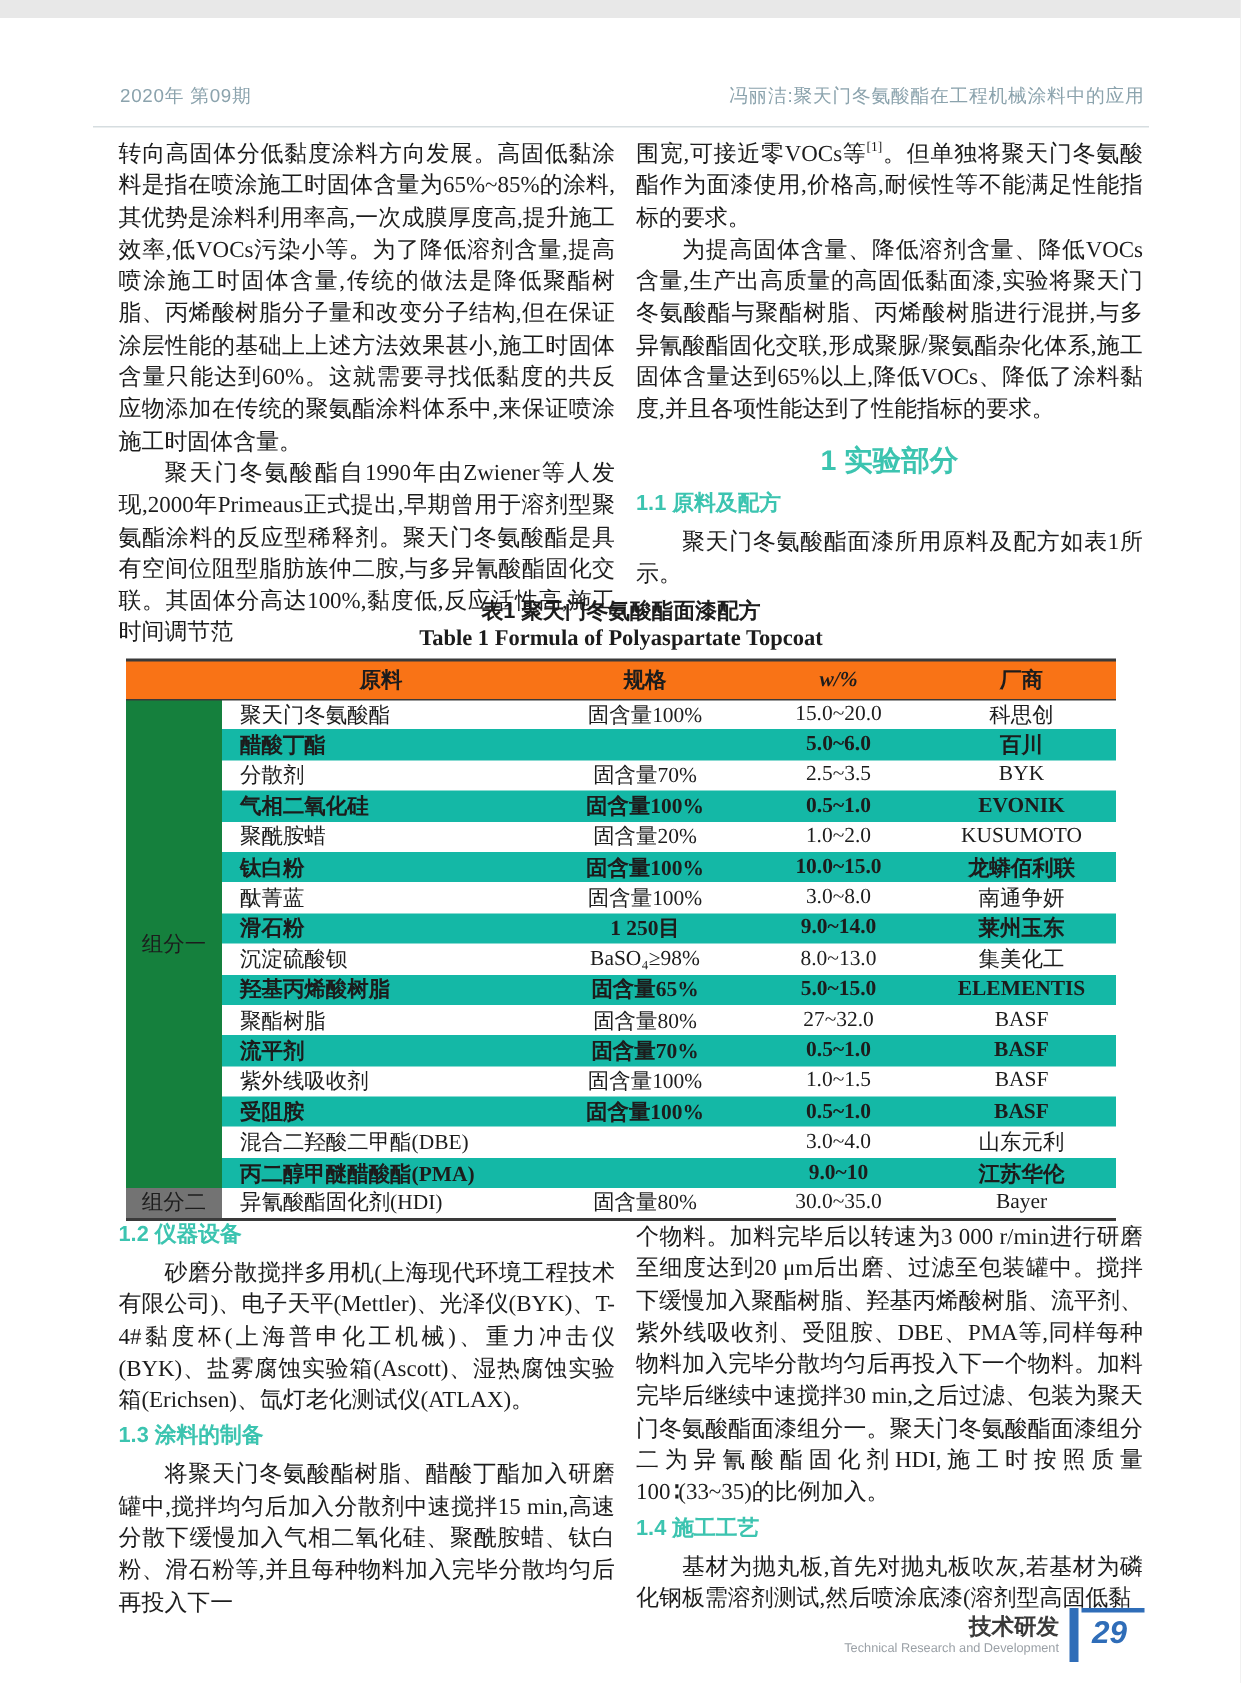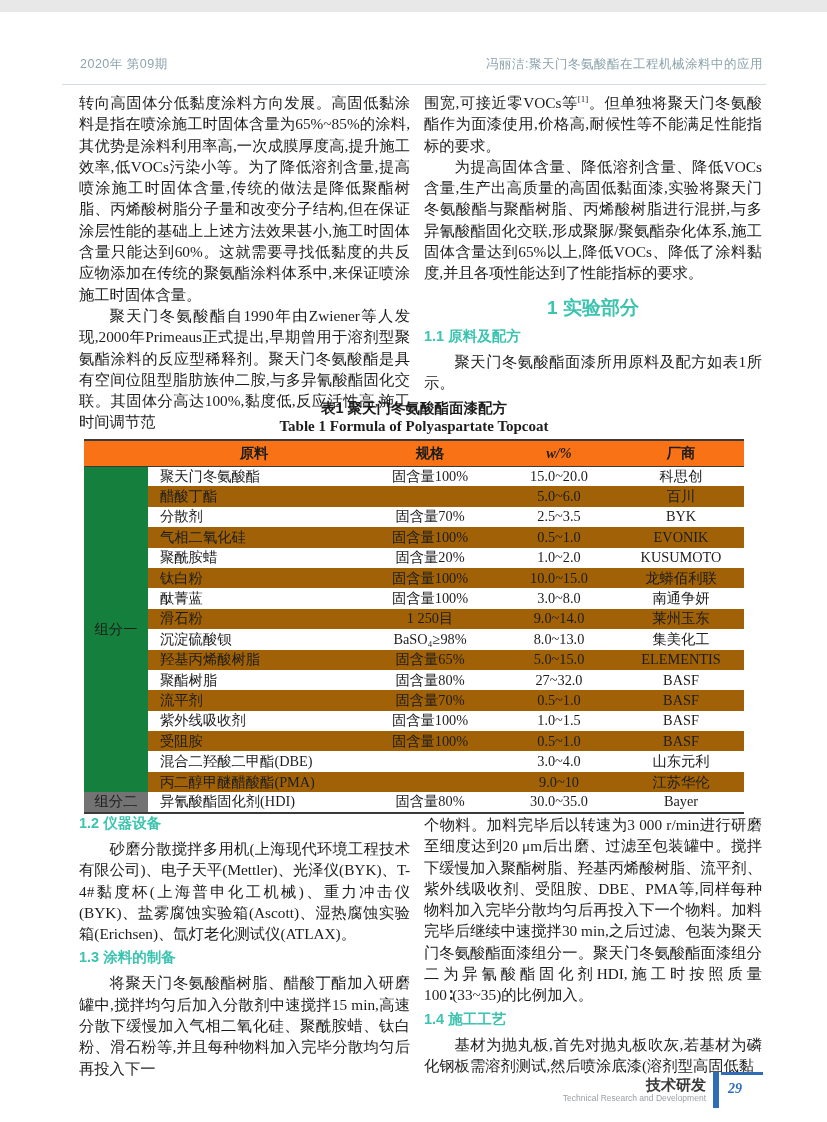--- a/index.html
+++ b/index.html
@@ -45,37 +45,37 @@
   table.formula col.c-group { width:64px; }
   table.formula col.c-mat   { width:212px; }
   table.formula col.c-spec  { width:140px; }
   table.formula col.c-w     { width:118px; }
   table.formula col.c-ven   { width:126px; }
   table.formula th { background:#f97316; font-weight:bold; height:26px;
     border-bottom:1.3px solid #3a3a3a; text-align:center; }
   table.formula th.w-head { font-style:italic; }
   table.formula td { height:20.4px; text-align:center; padding:0 2px; }
   table.formula td.mat { text-align:left; padding-left:12px; }
-  table.formula tr.stripe td { background:#a16207; }
+  table.formula tr.stripe td { background:#14b8a6;font-weight:bold; }
   table.formula td.gcol { background:#15803d; text-align:center; }
   table.formula td.gcol.g2 { background:#737373; }
   
   .pg-footer { position:absolute; top:1060px; right:64px;
     display:flex; align-items:flex-start; }
   .footer-labels { text-align:right; margin-right:7px; padding-top:4px; }
   .footer-zh { font-family:"Liberation Sans","DejaVu Sans",sans-serif;
     font-weight:bold; font-size:15px; color:#3a3a3a; line-height:17px; }
   .footer-en { font-family:"Liberation Sans","DejaVu Sans",sans-serif;
     font-size:8.5px; color:#9aa0a6; line-height:11px; }
   .page-badge { display:flex; }
   .badge-bar { width:6px; height:36px; background:#2f6db8; }
   .badge-box { width:42px; height:30px; border-top:3px solid #2f6db8;
     margin-left:2px; padding-left:7px; }
-  .badge-num { font-family:Liberation Serif, serif;
-    font-style:italic; font-weight:bold; font-size:14px; color:#2f6db8;
+  .badge-num { font-family:Liberation Sans, sans-serif;
+    font-style:italic; font-weight:bold; font-size:21px; color:#2f6db8;
     line-height:28px; }
 </style>
 </head>
 <body>
 
 <div class="page">
 
   <div class="pg-header">
     <span>2020年 第09期</span>
     <span>冯丽洁:聚天门冬氨酸酯在工程机械涂料中的应用</span>

